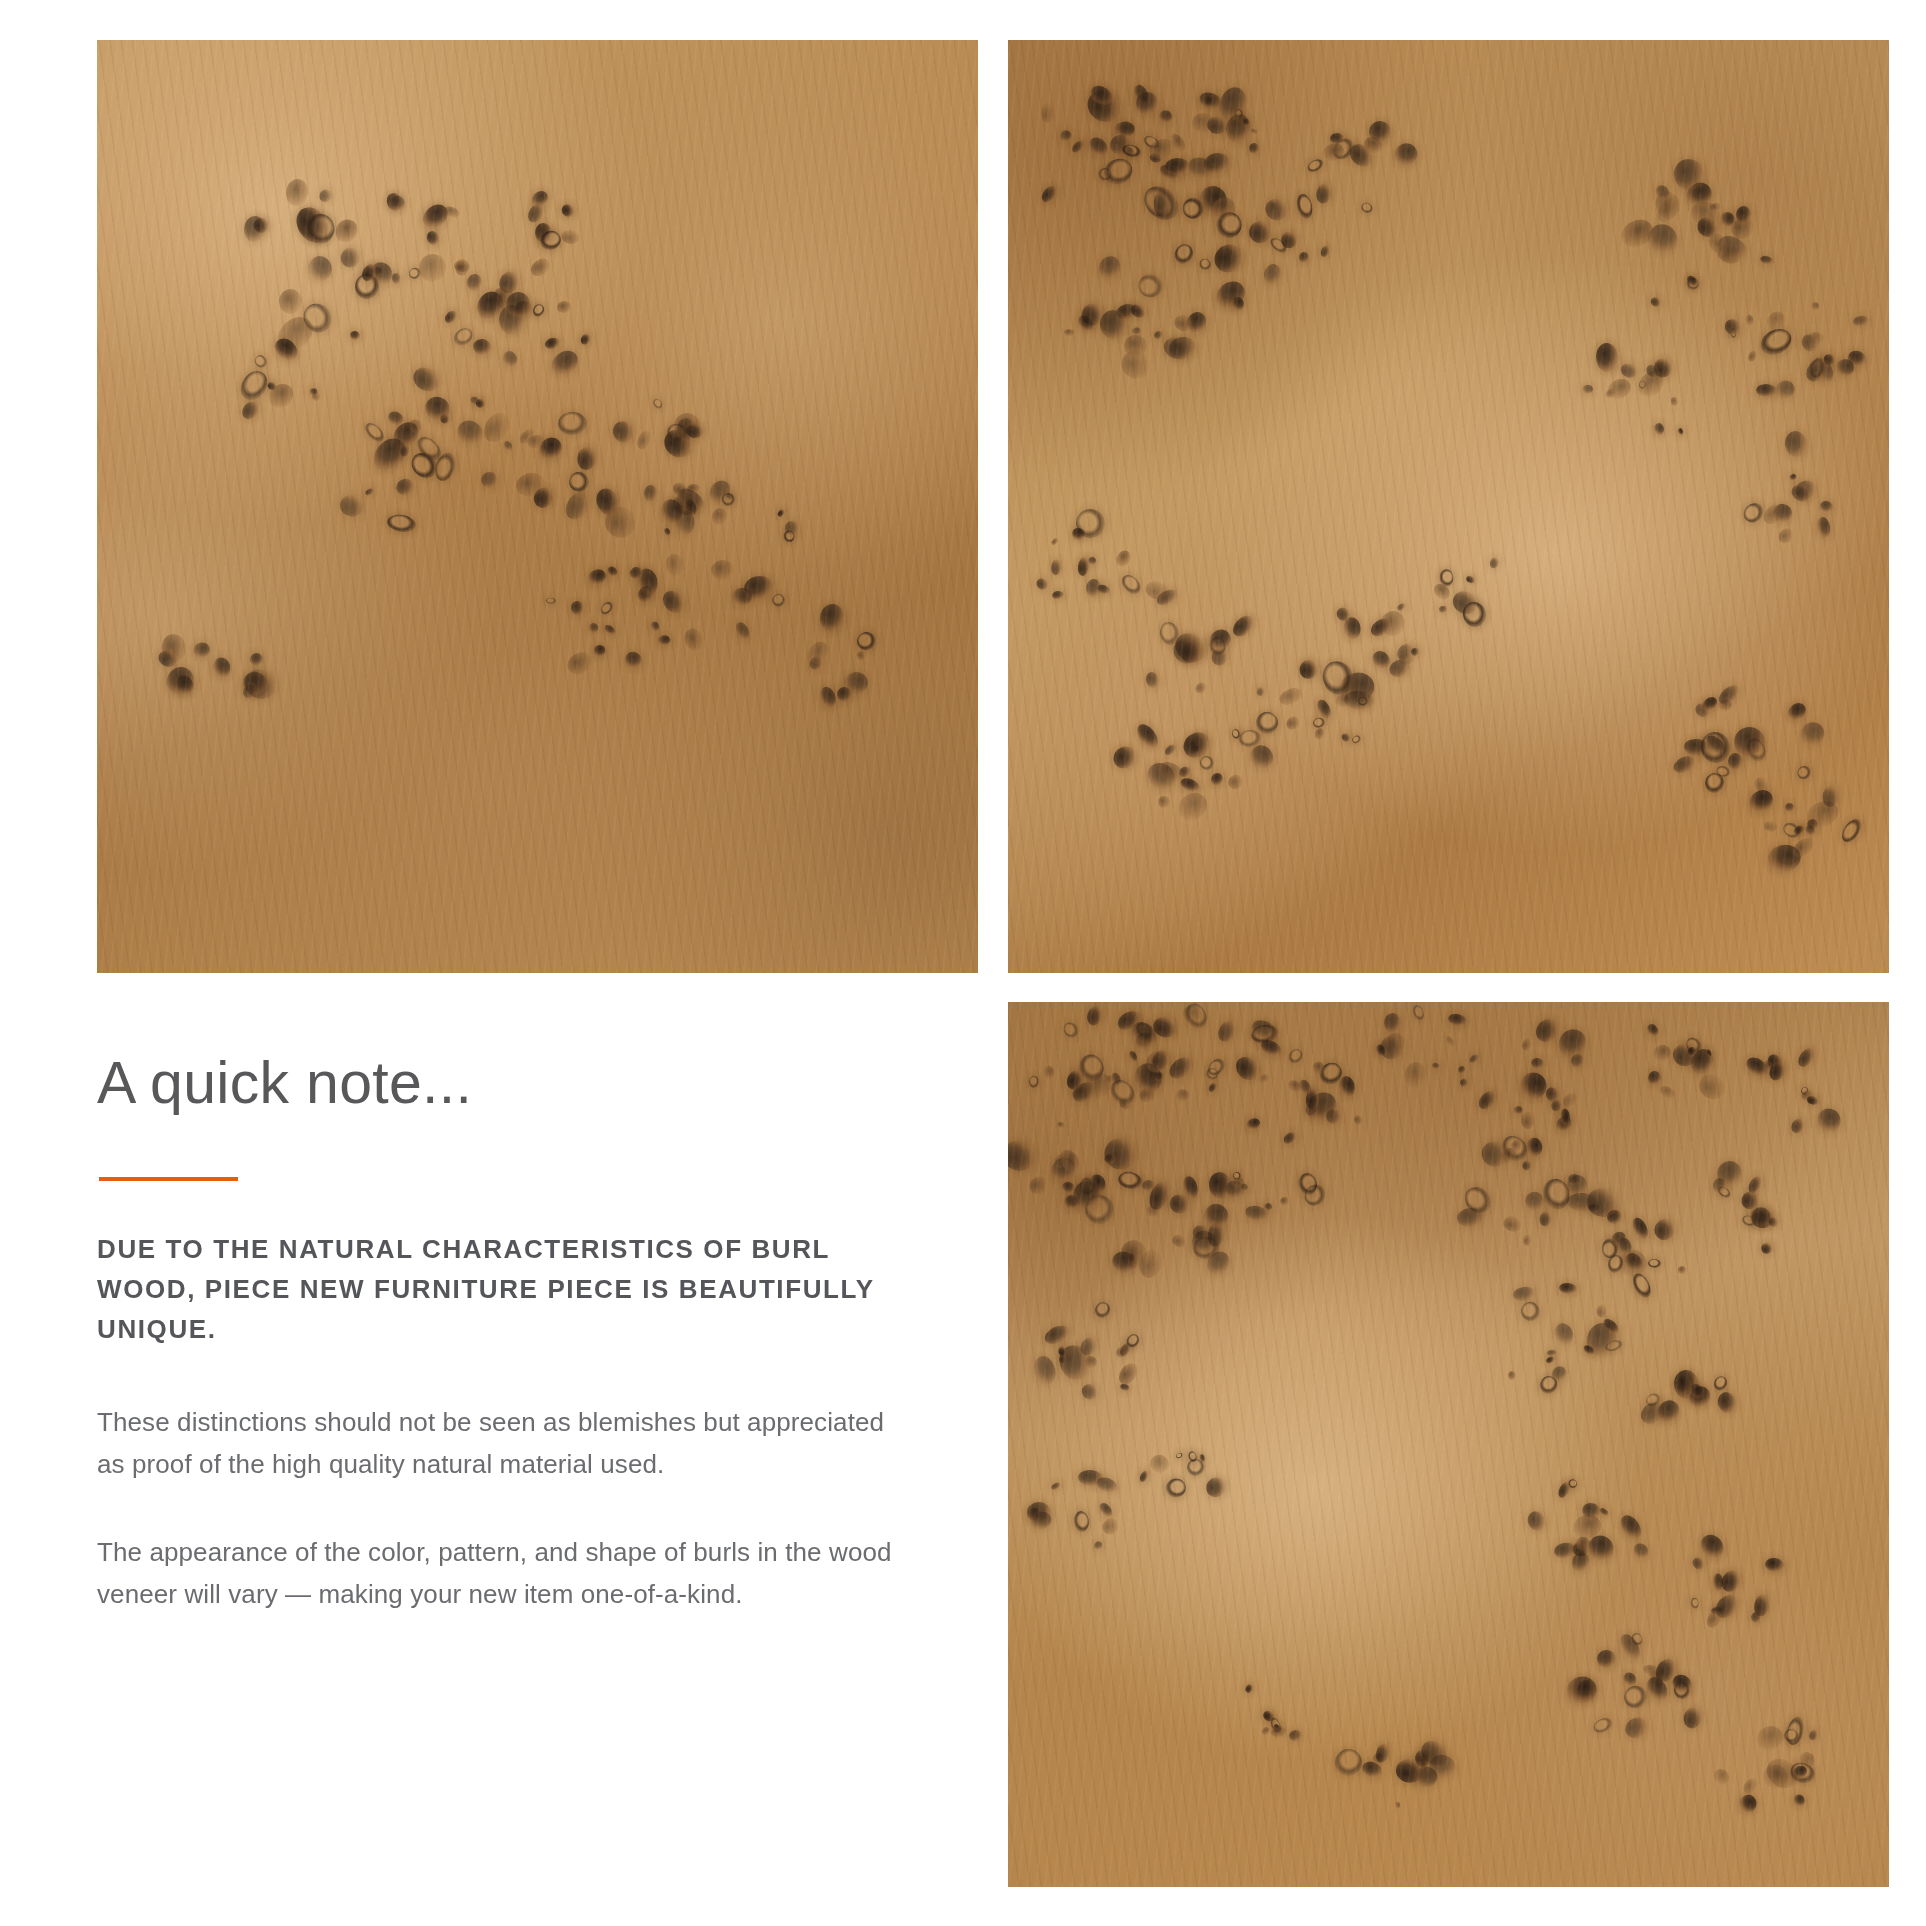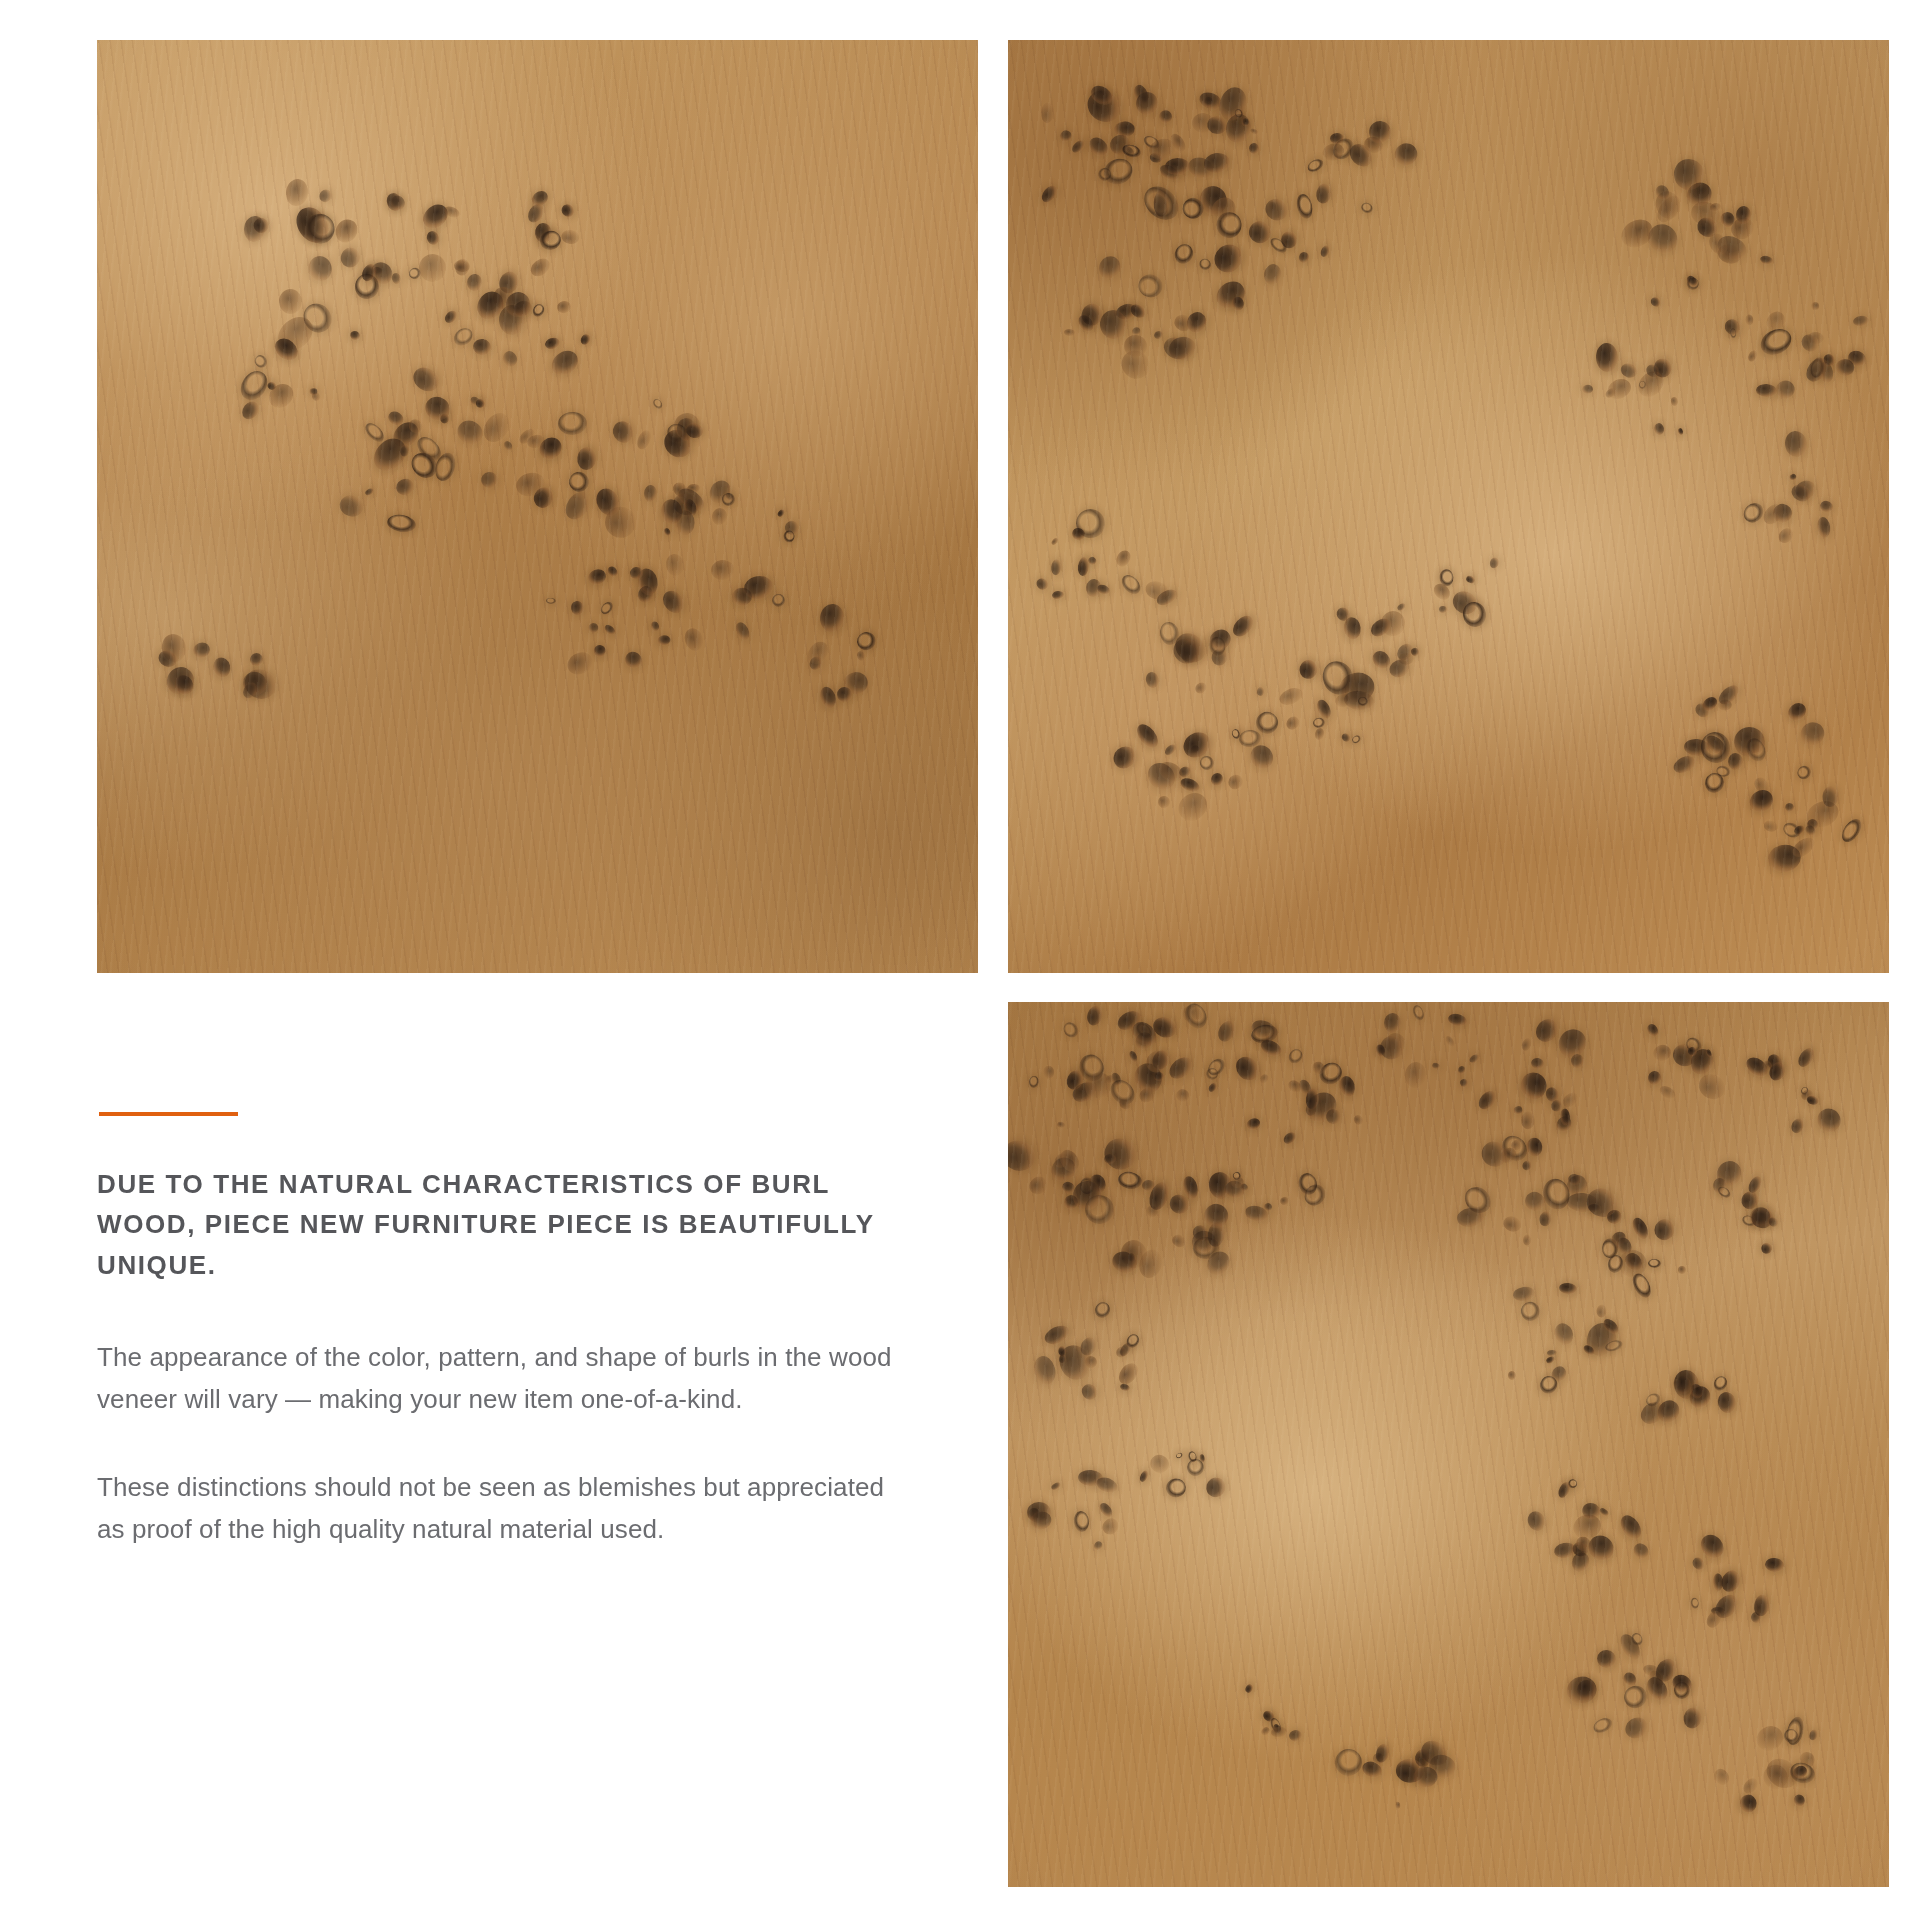--- a/index.html
+++ b/index.html
@@ -886,20 +886,21 @@
         <div class="burl" style="left: 31.8749%; top: 82.2132%; width: 1.51528%; height: 1.28493%; transform: rotate(-13.7212deg); opacity: 0.68;"></div>
         <div class="burl" style="left: 30.0921%; top: 81.7259%; width: 0.965982%; height: 0.652026%; transform: rotate(46.7051deg); opacity: 0.95;"></div>
         <div class="burl light" style="left: 29.8523%; top: 81.9343%; width: 1.79548%; height: 1.17521%; transform: rotate(-8.39963deg); opacity: 0.73;"></div>
       </div>
     <div class="grain"></div>
     <div class="grain2"></div>
     <div class="shade"></div>
   </div>
 
   <div class="note">
+    <h1 class="note-title">A quick note...</h1>
     <div class="rule"></div>
     <p class="note-lead">DUE TO THE NATURAL CHARACTERISTICS OF BURL WOOD, PIECE NEW FURNITURE PIECE IS BEAUTIFULLY UNIQUE.</p>
+    <p class="note-para">These distinctions should not be seen as blemishes but appreciated as proof of the high quality natural material used.</p>
     <p class="note-para">The appearance of the color, pattern, and shape of burls in the wood veneer will vary — making your new item one-of-a-kind.</p>
-    <p class="note-para">These distinctions should not be seen as blemishes but appreciated as proof of the high quality natural material used.</p>
   </div>
 
 </div>
 
 
 </body></html>

